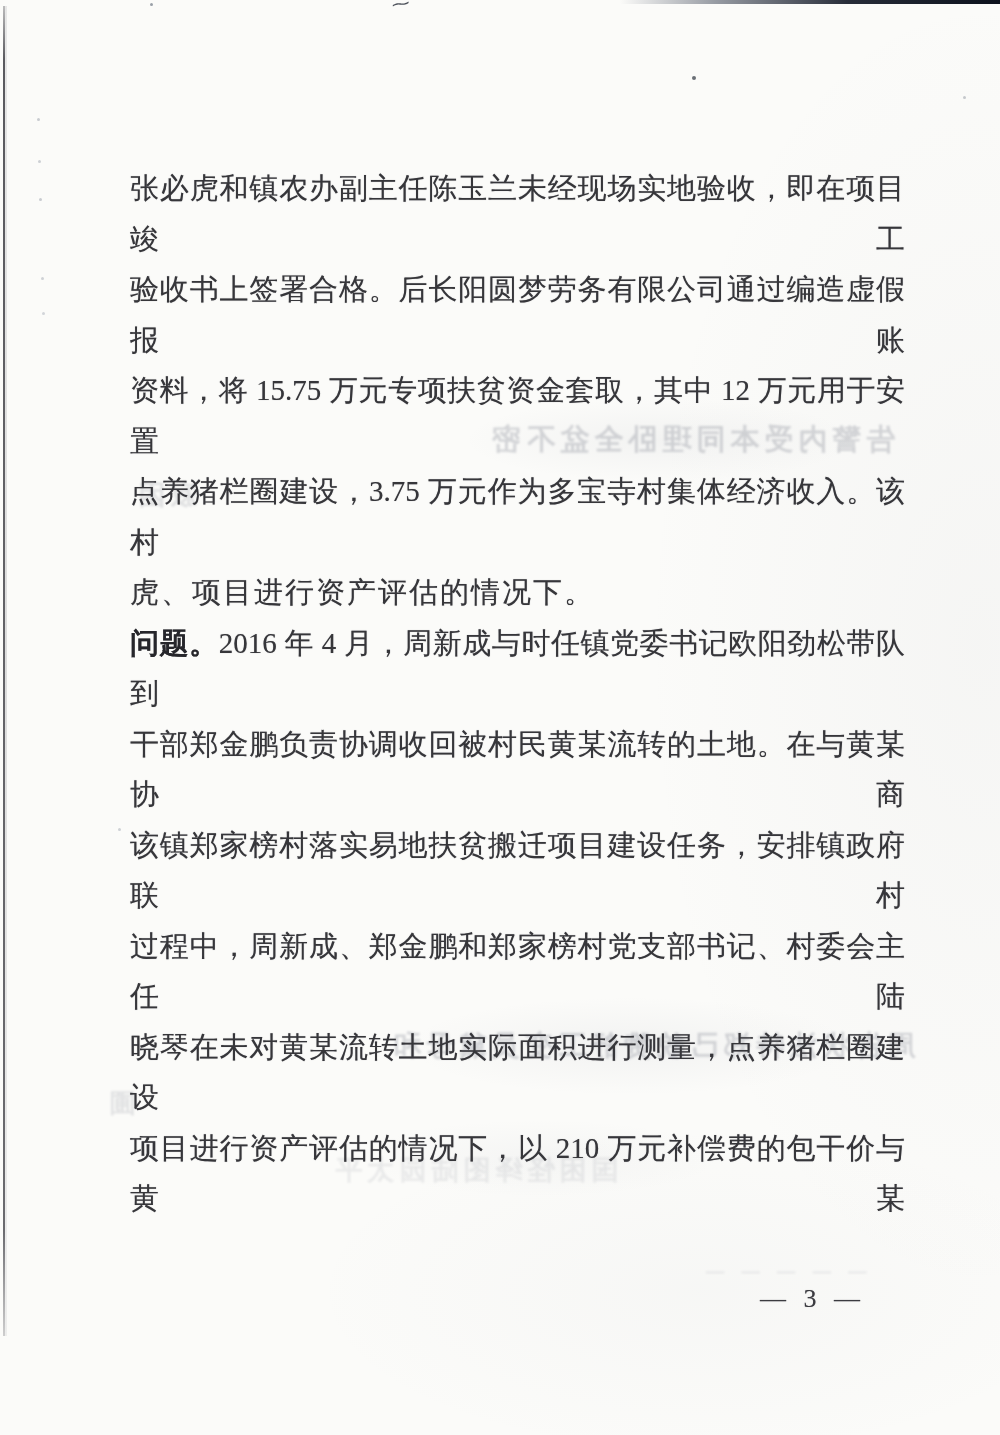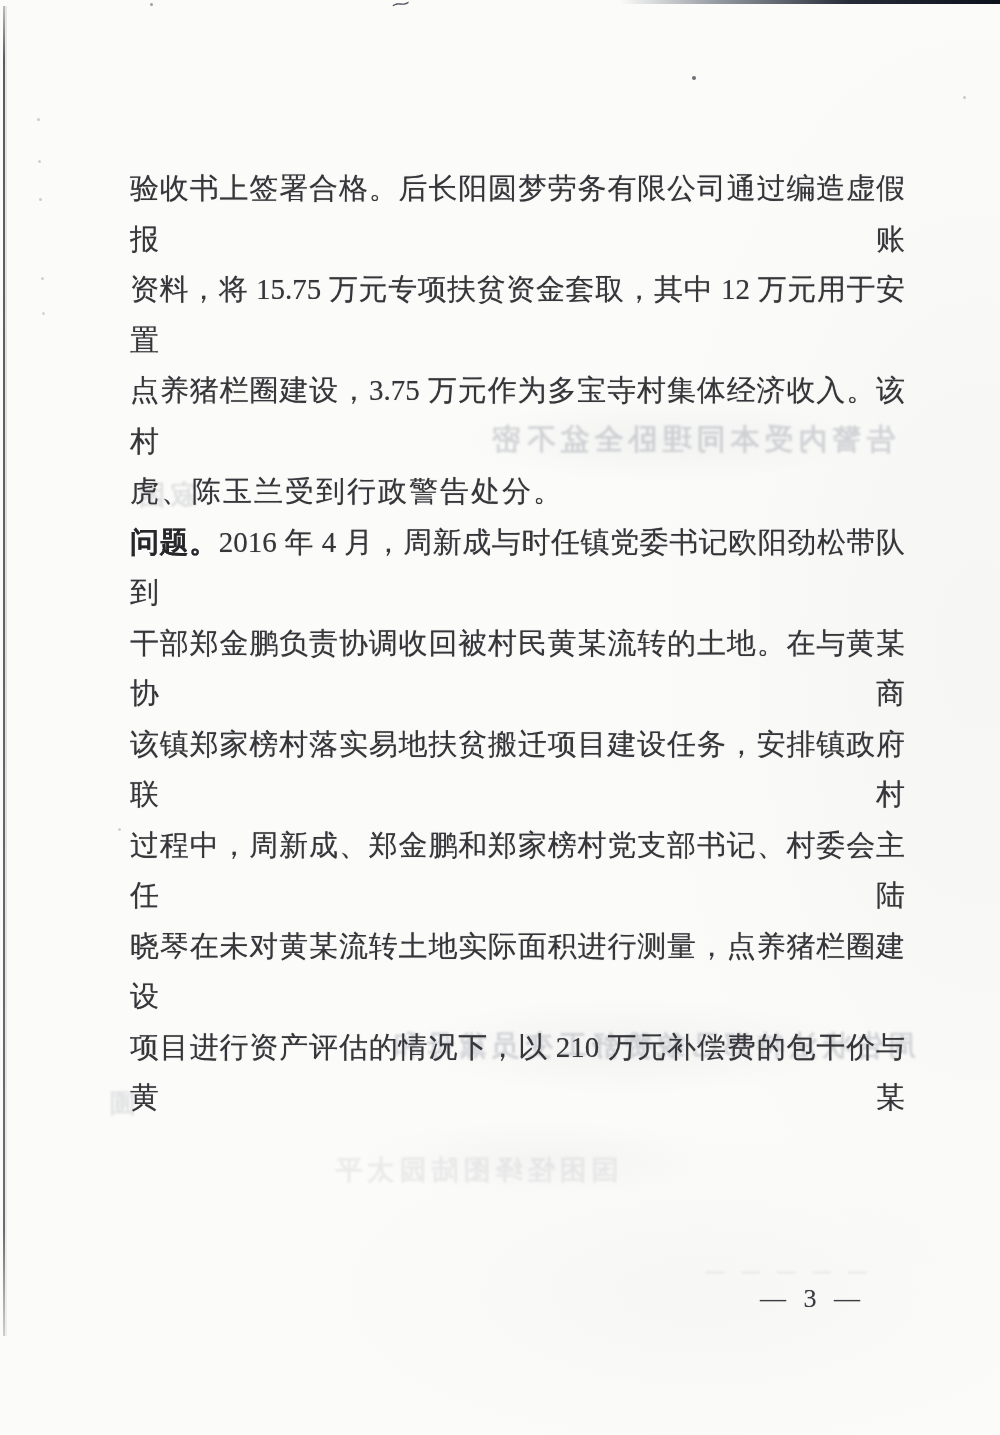--- a/index.html
+++ b/index.html
@@ -107,24 +107,25 @@
       <div class="ghost" style="left: 487px; top: 420px; font-size: 29px; opacity: 0.2;">告警内受本同理卧全盆不密</div>
       <div class="ghost" style="left: 133px; top: 477px; font-size: 27px; opacity: 0.14;">寂困</div>
       <div class="ghost" style="left: 388px; top: 1027px; font-size: 28px; opacity: 0.2;">周告状法特郑己貌赞舒工变员黛母和</div>
       <div class="ghost" style="left: 330px; top: 1152px; font-size: 27px; opacity: 0.09;">国困怪绎图陆园太平</div>
       <div class="ghost" style="left: 700px; top: 1260px; font-size: 20px; opacity: 0.08;">一 一 一 一 一</div>
       <div class="ghost" style="left: 104px; top: 1086px; font-size: 26px; opacity: 0.13;">圃</div>
     </div>
 
   <main id="doc-body" class="text-block">
       <div>
+        <div class="line"><span class="seg">张必虎和镇农办副主任陈玉兰未经现场实地验收，即在项目竣工</span></div>
         <div class="line"><span class="seg">验收书上签署合格。后长阳圆梦劳务有限公司通过编造虚假报账</span></div>
         <div class="line"><span class="seg">资料，将 15.75 万元专项扶贫资金套取，其中 12 万元用于安置</span></div>
         <div class="line"><span class="seg">点养猪栏圈建设，3.75 万元作为多宝寺村集体经济收入。该村</span></div>
-        <div class="line last"><span class="seg">虎、陈玉兰受到行政警告处分。</span></div>
+        <div class="line last"><span class="seg">虎、项目进行资产评估的情况下。</span></div>
       </div>
       <div>
         <div class="line"><span class="seg b">问题。</span><span class="seg">2016 年 4 月，周新成与时任镇党委书记欧阳劲松带队到</span></div>
         <div class="line"><span class="seg">干部郑金鹏负责协调收回被村民黄某流转的土地。在与黄某协商</span></div>
         <div class="line"><span class="seg">该镇郑家榜村落实易地扶贫搬迁项目建设任务，安排镇政府联村</span></div>
         <div class="line"><span class="seg">过程中，周新成、郑金鹏和郑家榜村党支部书记、村委会主任陆</span></div>
         <div class="line"><span class="seg">晓琴在未对黄某流转土地实际面积进行测量，点养猪栏圈建设</span></div>
         <div class="line"><span class="seg">项目进行资产评估的情况下，以 210 万元补偿费的包干价与黄某</span></div>
       </div>
     </main>

